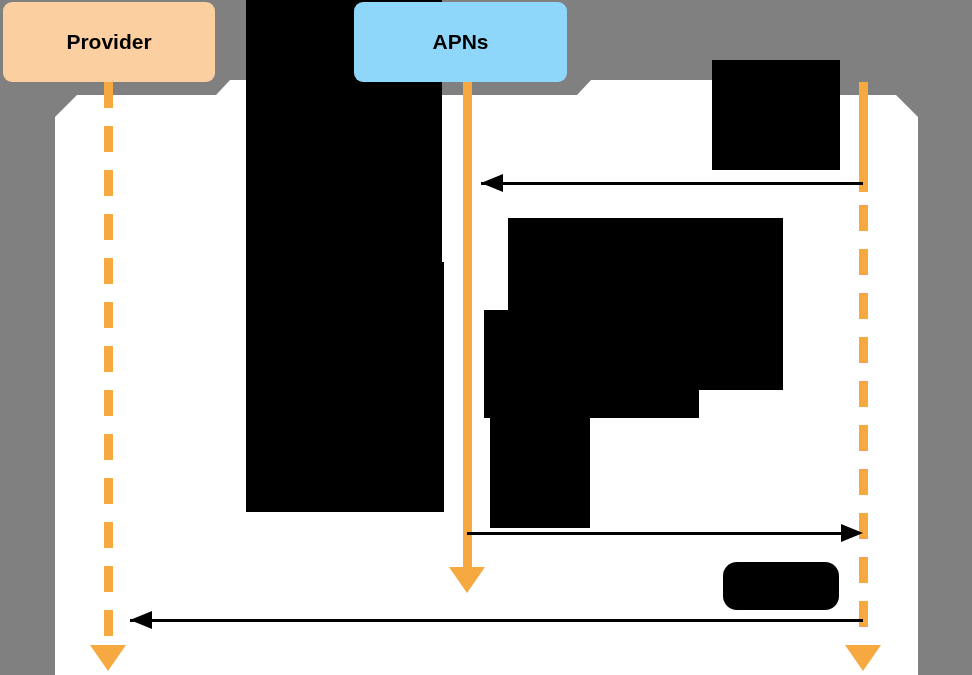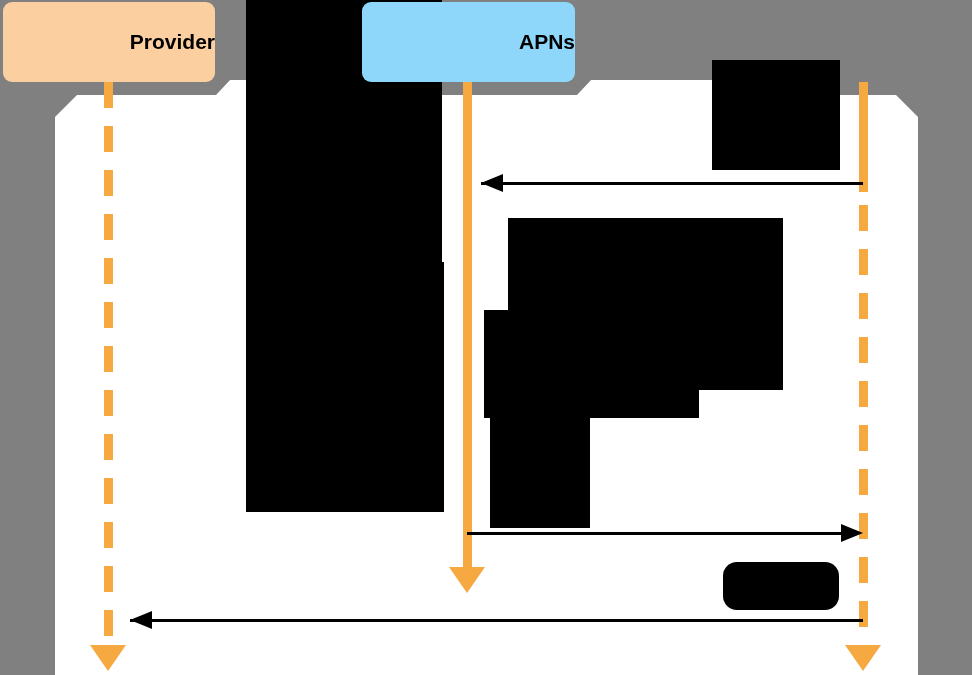--- a/index.html
+++ b/index.html
@@ -37,28 +37,28 @@
   .tab.t3{ left:713px; width:259px; clip-path:polygon(0 0,259px 0,259px 62px,228px 95px,31px 95px,0 62px); }
 
   
   .actor{
     position:absolute;
     top:2px;
     height:80px;
     border-radius:9px;
     display:flex;
     align-items:center;
-    justify-content:flex-end;
+    justify-content:center;
     font-size:21px;
     font-weight:bold;
     color:#000000;
     box-sizing:border-box;
   }
   .actor.a1{ left:3px;   width:212px; background:#FBCFA0; }
-  .actor.a2{ left:362px; width:213px; background:#8FD6FB; }
+  .actor.a2{ left:354px; width:213px; background:#8FD6FB; }
   .actor.a3{ left:758px; width:212px; background:#B4F5B5; }
 
   
   .lifeline{
     position:absolute;
     width:9px;
     background:#F5A940;
   }
   .lifeline.dashed{
     background:repeating-linear-gradient(

